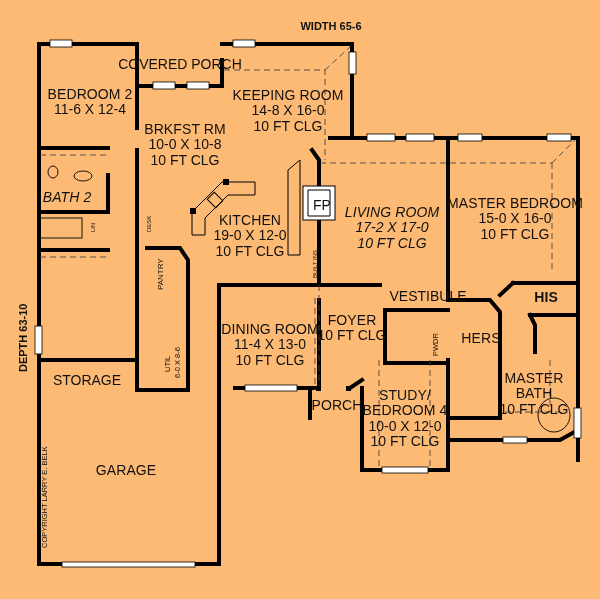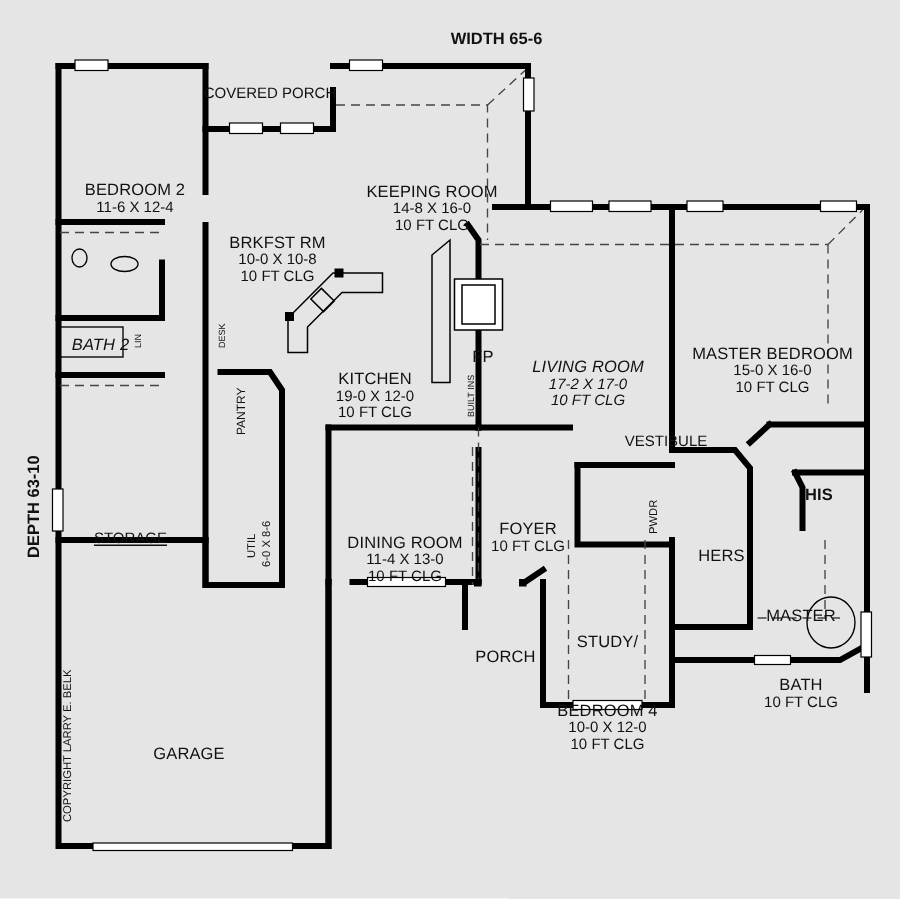--- a/index.html
+++ b/index.html
@@ -1,21 +1,21 @@
 <!DOCTYPE html>
 <html><head>
 <meta charset="utf-8">
 <style>
   html, body { margin:0; padding:0; background:#ffffff; }
-  #canvas { position:relative; width:600px; height:599px; overflow:hidden; background:#e5e5e5; font-family:"Liberation Sans", "DejaVu Sans", sans-serif; color:#111; }
+  #canvas { position:relative; width:600px; height:599px; overflow:hidden; background:#fdba74; font-family:"Liberation Sans", "DejaVu Sans", sans-serif; color:#111; }
   svg.plan { position:absolute; left:0; top:0; }
   .lbl { position:absolute; text-align:center; white-space:nowrap; line-height:1.1; transform:translateX(-50%); }
-  .room-name { font-size:11px; letter-spacing:0.1px; display:block;margin-top:34px; }
-  .room-dim { font-size:10px; display:block; }
-  .small { font-size:10px; display:block; }
+  .room-name { font-size:14px; letter-spacing:0.1px; display:block; }
+  .room-dim { font-size:14px; display:block; }
+  .small { font-size:14px; display:block; }
   .tiny { font-size:6px; display:block; }
   .vert { position:absolute; transform-origin:left top; transform:rotate(-90deg); white-space:nowrap; }
   .dimension { font-weight:bold; font-size:11px; }
   .watermark { position:absolute; font-family:"Liberation Serif", "DejaVu Serif", serif; font-size:19px; color:rgba(110,110,110,0.65); white-space:nowrap; }
 </style>
 </head>
 <body>
 
 <div id="canvas">
 
@@ -194,40 +194,40 @@
     <span class="room-name">DINING ROOM</span>
     <span class="room-dim">11-4 X 13-0</span>
     <span class="room-dim">10 FT CLG</span>
   </div>
 
   <div class="lbl" style="left:352px; top:313px;">
     <span class="room-name">FOYER</span>
     <span class="room-dim">10 FT CLG</span>
   </div>
 
-  <div class="lbl" style="left:428px; top:289px;margin-left:16px;">
+  <div class="lbl" style="left:428px; top:289px;">
     <span class="small">VESTIBULE</span>
   </div>
 
   <div class="lbl" style="left:546px; top:290px;font-weight:bold;">
     <span class="room-name">HIS</span>
   </div>
 
   <div class="lbl" style="left:481px; top:331px;">
     <span class="room-name">HERS</span>
   </div>
 
   <div class="vert small" style="left:431px; top:356px; font-size:7.5px;">PWDR</div>
 
   <div class="vert small" style="left:163px; top:372px; font-size:7.5px;">
     <span>UTIL</span>
   </div>
   <div class="vert small" style="left:173px; top:378px; font-size:7.5px;">6-0 X 8-6</div>
 
-  <div class="lbl" style="left:87px; top:354px;text-decoration:underline;">
+  <div class="lbl" style="left:87px; top:373px;">
     <span class="small">STORAGE</span>
   </div>
 
   <div class="lbl" style="left:337px; top:398px;">
     <span class="room-name">PORCH</span>
   </div>
 
   <div class="lbl" style="left:405px; top:388px;">
     <span class="room-name">STUDY/</span>
     <span class="room-name">BEDROOM 4</span>

